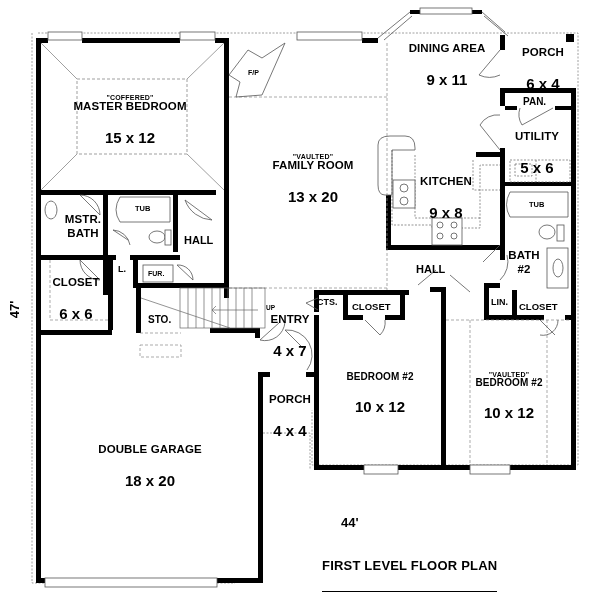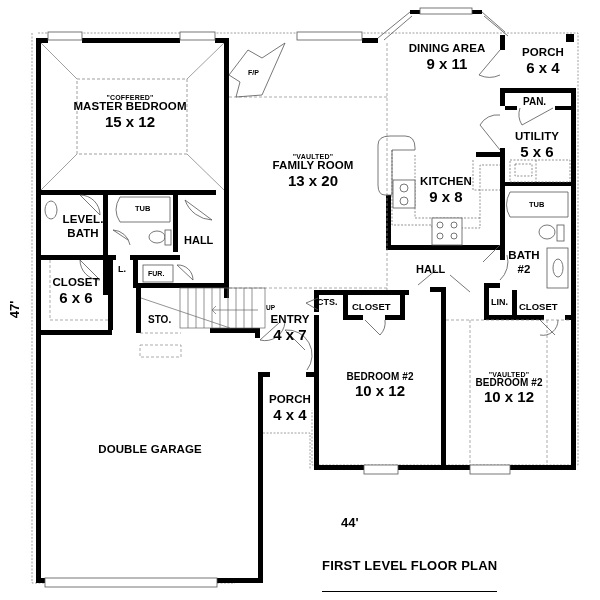--- a/index.html
+++ b/index.html
@@ -1,21 +1,21 @@
 <!DOCTYPE html>
 <html><head>
 <meta charset="utf-8">
 <style>
   html,body{margin:0;padding:0;background:#fff;}
   body{width:600px;height:600px;position:relative;overflow:hidden;font-family:"Liberation Sans",sans-serif;color:#000;}
   svg{position:absolute;left:0;top:0;}
   .lbl{position:absolute;text-align:center;font-weight:bold;line-height:1;white-space:nowrap;transform:translateX(-50%);}
   .lbl .note{display:block;font-size:7px;letter-spacing:0.2px;}
   .lbl .name{display:block;font-size:11.5px;letter-spacing:0.1px;}
-  .lbl .dim{display:block;font-size:15px;margin-top:1px;}
+  .lbl .dim{display:block;font-size:15px;margin-top:17px;}
   .small{position:absolute;font-weight:bold;font-size:8.5px;line-height:1;white-space:nowrap;}
   .tiny{position:absolute;font-weight:bold;font-size:6.5px;line-height:1;white-space:nowrap;text-align:center;}
   .dimlabel{position:absolute;font-weight:bold;font-size:13px;}
   .title{position:absolute;left:322px;top:558px;font-weight:bold;font-size:13px;letter-spacing:0.2px;border-bottom:1.5px solid #000;padding-bottom:18px;}
 </style>
 </head>
 <body>
 
 <svg width="600" height="600" viewBox="0 0 600 600">
   <g fill="none" stroke="#888" stroke-width="0.8" stroke-dasharray="2,1.5">
@@ -233,21 +233,21 @@
   <span class="name">UTILITY</span>
   <span class="dim">5 x 6</span>
 </div>
 
 <div class="lbl" style="left:446px;top:176px;">
   <span class="name">KITCHEN</span>
   <span class="dim">9 x 8</span>
 </div>
 
 <div class="lbl" style="left:83px;top:214px;">
-  <span class="name">LEVEL.</span>
+  <span class="name">MSTR.</span>
   <span class="name" style="margin-top:2px;">BATH</span>
 </div>
 
 <div class="small" style="left:184px;top:235px;font-size:11px;">HALL</div>
 <div class="small" style="left:416px;top:264px;font-size:11px;">HALL</div>
 
 <div class="lbl" style="left:76px;top:277px;">
   <span class="name">CLOSET</span>
   <span class="dim">6 x 6</span>
 </div>
@@ -262,20 +262,21 @@
   <span class="dim">4 x 7</span>
 </div>
 
 <div class="lbl" style="left:290px;top:394px;">
   <span class="name">PORCH</span>
   <span class="dim">4 x 4</span>
 </div>
 
 <div class="lbl" style="left:150px;top:444px;">
   <span class="name">DOUBLE GARAGE</span>
+  <span class="dim">18 x 20</span>
 </div>
 
 <div class="small" style="left:317px;top:298px;font-size:9px;">CTS.</div>
 <div class="small" style="left:352px;top:302px;font-size:9.5px;">CLOSET</div>
 
 <div class="lbl" style="left:524px;top:250px;">
   <span class="name">BATH</span>
   <span class="name" style="margin-top:2px;">#2</span>
 </div>
 

